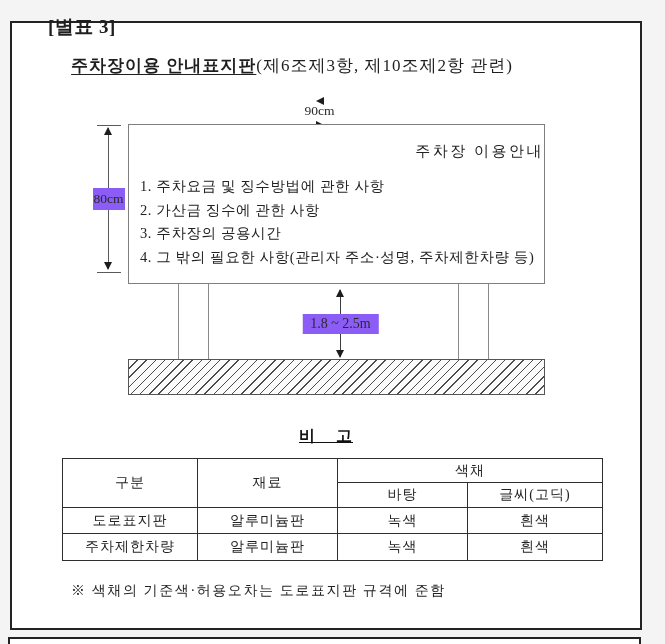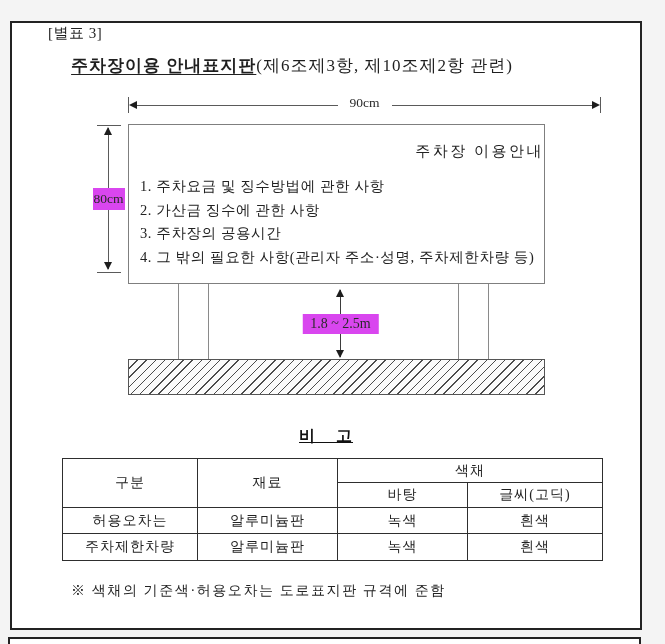--- a/index.html
+++ b/index.html
@@ -12,28 +12,28 @@
   }
   .abs { position:absolute; }
 
   
   .outer-box { left:10px; top:21px; width:632px; height:609px;
     border:2px solid #232323; background:#ffffff; }
   .next-box  { left:8px; top:637px; width:633px; height:30px;
     border:2px solid #232323; background:#ffffff; }
 
   
-  .annex-label { left:48px; top:24px; font-size:15px; font-weight:normal; letter-spacing:.5px; }
+  .annex-label { left:48px; top:14px; font-size:19px; font-weight:bold; letter-spacing:.5px; }
   .doc-title { left:10px; top:54px; width:544px; text-align:center; font-size:17px;
     padding-left:20px; white-space:nowrap; }
   .doc-title .t-main { font-weight:bold; text-decoration:underline; text-underline-offset:3px; letter-spacing:1px; }
   .doc-title .t-sub { font-weight:normal; letter-spacing:1px; }
 
   
-  .dim-width { left:128px; top:97px; width:473px; height:16px; display:flex; align-items:center; }
+  .dim-width { left:112px; top:97px; width:415px; height:16px; display:flex; align-items:center;flex-direction:column; }
   .ext-line { width:1px; height:16px; background:#5a5a5a; }
   .hline { flex:1; height:1px; background:#5a5a5a; }
   .ah-left  { width:0; height:0; border-top:4px solid transparent; border-bottom:4px solid transparent; border-right:8px solid #1d1d1d; }
   .ah-right { width:0; height:0; border-top:4px solid transparent; border-bottom:4px solid transparent; border-left:8px solid #1d1d1d; }
   .dim-label-h { font-size:13.5px; padding:0 12px; transform:translateY(-2px); color:#2a2a2a; }
 
   
   .sign-box { left:128px; top:124px; width:417px; height:160px;
     border:1px solid #7f7f7f; background:#ffffff; }
   .sign-heading { margin-top:17px; text-align:right; font-size:15px; letter-spacing:2.5px; color:#222; }
@@ -43,21 +43,21 @@
   
   .dim-height { left:95px; top:124px; width:27px; height:149px; }
   .dim-height .tick-t { position:absolute; top:1px; left:2px; width:24px; height:1px; background:#5a5a5a; }
   .dim-height .tick-b { position:absolute; bottom:0; left:2px; width:24px; height:1px; background:#5a5a5a; }
   .vline { position:absolute; left:13px; top:4px; bottom:4px; width:1px; background:#5a5a5a; }
   .ah-up   { position:absolute; top:3px; left:9px; width:0; height:0;
     border-left:4px solid transparent; border-right:4px solid transparent; border-bottom:8px solid #1d1d1d; }
   .ah-down { position:absolute; bottom:3px; left:9px; width:0; height:0;
     border-left:4px solid transparent; border-right:4px solid transparent; border-top:8px solid #1d1d1d; }
   .dim-label-v { position:absolute; top:50%; left:50%; transform:translate(-50%,-50%);
-    background:#d946ef; font-size:13.5px; padding:3px 1px; color:#2a2a2a; white-space:nowrap; }
+    background:#8b5cf6; font-size:13.5px; padding:3px 1px; color:#2a2a2a; white-space:nowrap; }
 
   
   .leg { top:284px; width:31px; height:76px;
     border-left:1px solid #8a8a8a; border-right:1px solid #8a8a8a; background:#fff; }
   .leg-left { left:178px; } .leg-right { left:458px; }
 
   
   .dim-clear { left:334px; top:288px; width:13px; height:71px; }
   .dim-clear .vline { left:6px; top:2px; bottom:2px; background:#3d3d3d; }
   .dim-clear .ah-up { top:1px; left:2px; } .dim-clear .ah-down { bottom:1px; left:2px; }
@@ -145,21 +145,21 @@
       <tr class="tr-h1">
         <th rowspan="2">구분</th>
         <th rowspan="2">재료</th>
         <th colspan="2">색채</th>
       </tr>
       <tr class="tr-h2">
         <th>바탕</th>
         <th>글씨(고딕)</th>
       </tr>
       <tr class="tr-r1">
-        <td>허용오차는</td>
+        <td>도로표지판</td>
         <td>알루미늄판</td>
         <td>녹색</td>
         <td>흰색</td>
       </tr>
       <tr class="tr-r2">
         <td>주차제한차량</td>
         <td>알루미늄판</td>
         <td>녹색</td>
         <td>흰색</td>
       </tr>

